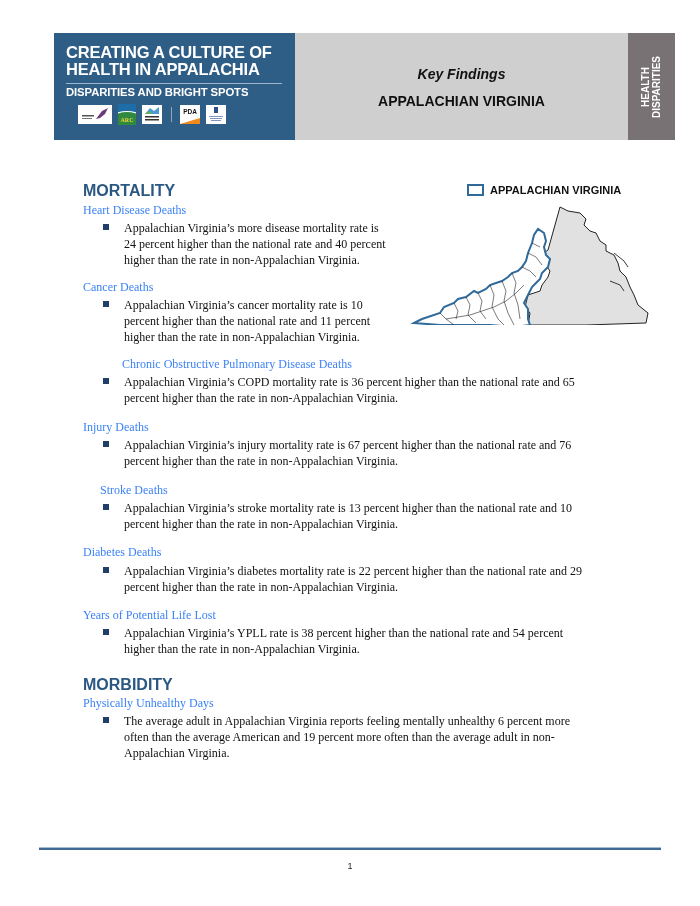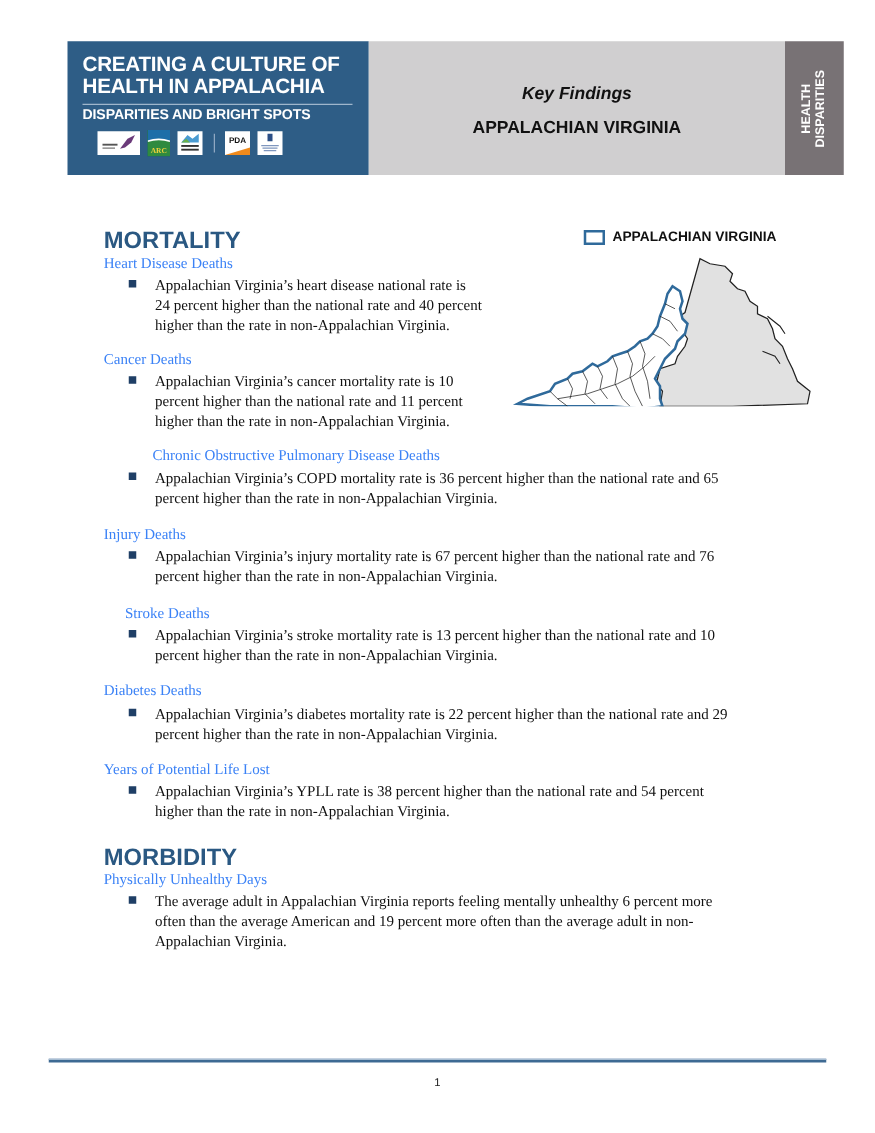--- a/index.html
+++ b/index.html
@@ -22,21 +22,21 @@
     .logo-sep { width: 1px; height: 15px; background: #8fa8c2; margin: 0 8px 0 3px; }
     .logo4 { width: 20px; }
     .logo5 { width: 20px; }
 
     .key-findings { position: absolute; left: 241px; top: 33px; width: 333px; text-align: center; font-family: "Liberation Sans", sans-serif; font-style: italic; font-weight: bold; font-size: 14px; color: #111; }
     .banner-state { position: absolute; left: 241px; top: 60px; width: 333px; text-align: center; font-family: "Liberation Sans", sans-serif; font-weight: bold; font-size: 14px; color: #111; }
     .tab-text { position: absolute; left: 574px; top: 0; width: 47px; height: 107px; display: flex; align-items: center; justify-content: center; }
     .tab-text-inner { transform: rotate(-90deg); font-family: "Liberation Sans", sans-serif; font-weight: bold; color: #fff; font-size: 10px; line-height: 11px; text-align: center; white-space: nowrap; }
 
     
-    .section-head { position: absolute; left: 83px; font-family: "Liberation Sans", sans-serif; font-weight: bold; color: #2a5882; font-size: 19px; }
+    .section-head { position: absolute; left: 83px; font-family: "Liberation Sans", sans-serif; font-weight: bold; color: #2a5882; font-size: 16px; }
     .sub-head { position: absolute; left: 83px; font-weight: normal; font-size: 12px; color: #3b82f6; }
     .bullet { position: absolute; left: 103px; width: 9px; height: 9px; }
     .bullet::before { content: ""; position: absolute; left: 0; top: 3px; width: 6px; height: 6px; background: #1f3f66; }
     .para { position: absolute; left: 124px; font-size: 12px; line-height: 16px; color: #111; }
 
     
     .legend { position: absolute; left: 467px; top: 184px; display: flex; align-items: center; }
     .legend-box { width: 17px; height: 12px; border: 2px solid #2f6a9b; margin-right: 6px; }
     .legend-label { font-family: "Liberation Sans", sans-serif; font-weight: bold; font-size: 11px; color: #111; }
     .map { position: absolute; left: 410px; top: 195px; width: 250px; height: 130px; }
@@ -144,21 +144,21 @@
       <path d="M200 86 L210 90 L214 96"></path>
     </g>
   </svg>
 </div>
 
 <div class="section-head" style="top:182px;">MORTALITY</div>
 
 <div class="sub-head" style="top:203px;">Heart Disease Deaths</div>
 <div class="bullet" style="top:221px;"></div>
 <div class="para" style="top:220px;">
-  <div>Appalachian Virginia’s heart disease national rate is</div>
+  <div>Appalachian Virginia’s more disease mortality rate is</div>
   <div>24 percent higher than the national rate and 40 percent</div>
   <div>higher than the rate in non-Appalachian Virginia.</div>
 </div>
 
 <div class="sub-head" style="top:280px;">Cancer Deaths</div>
 <div class="bullet" style="top:298px;"></div>
 <div class="para" style="top:297px;">
   <div>Appalachian Virginia’s cancer mortality rate is 10</div>
   <div>percent higher than the national rate and 11 percent</div>
   <div>higher than the rate in non-Appalachian Virginia.</div>

